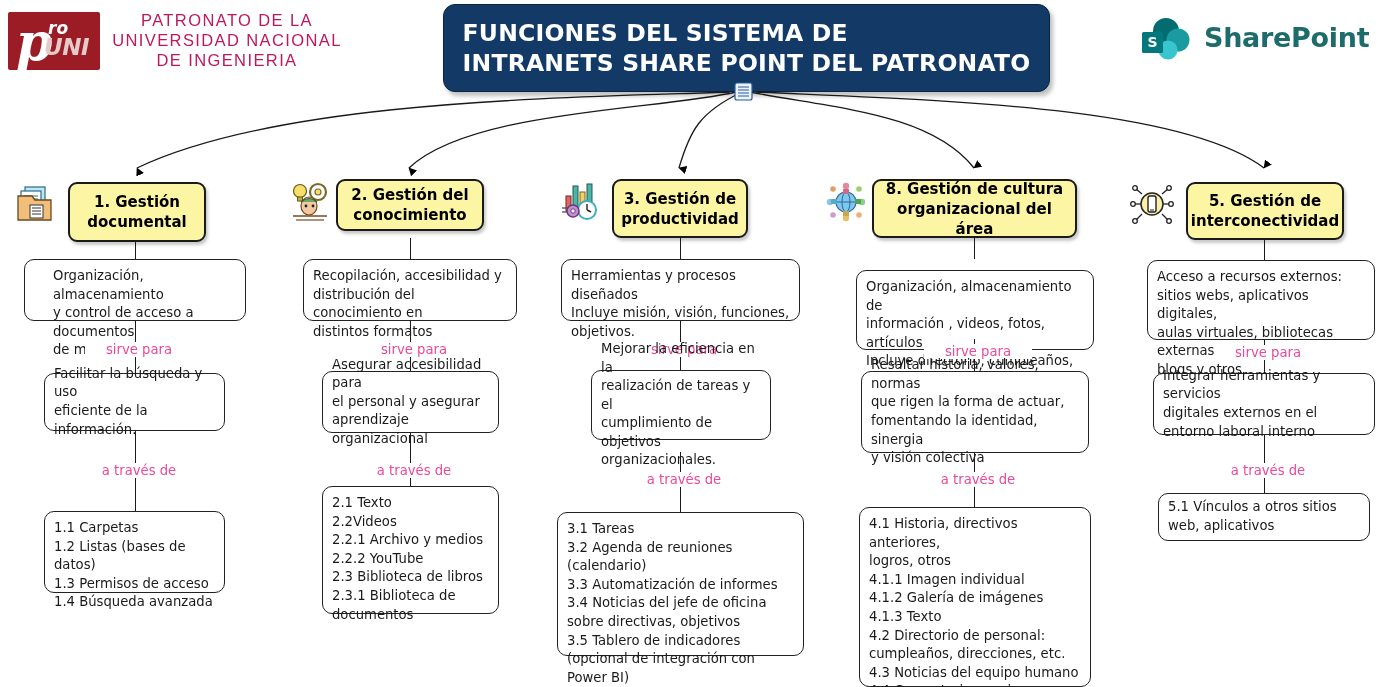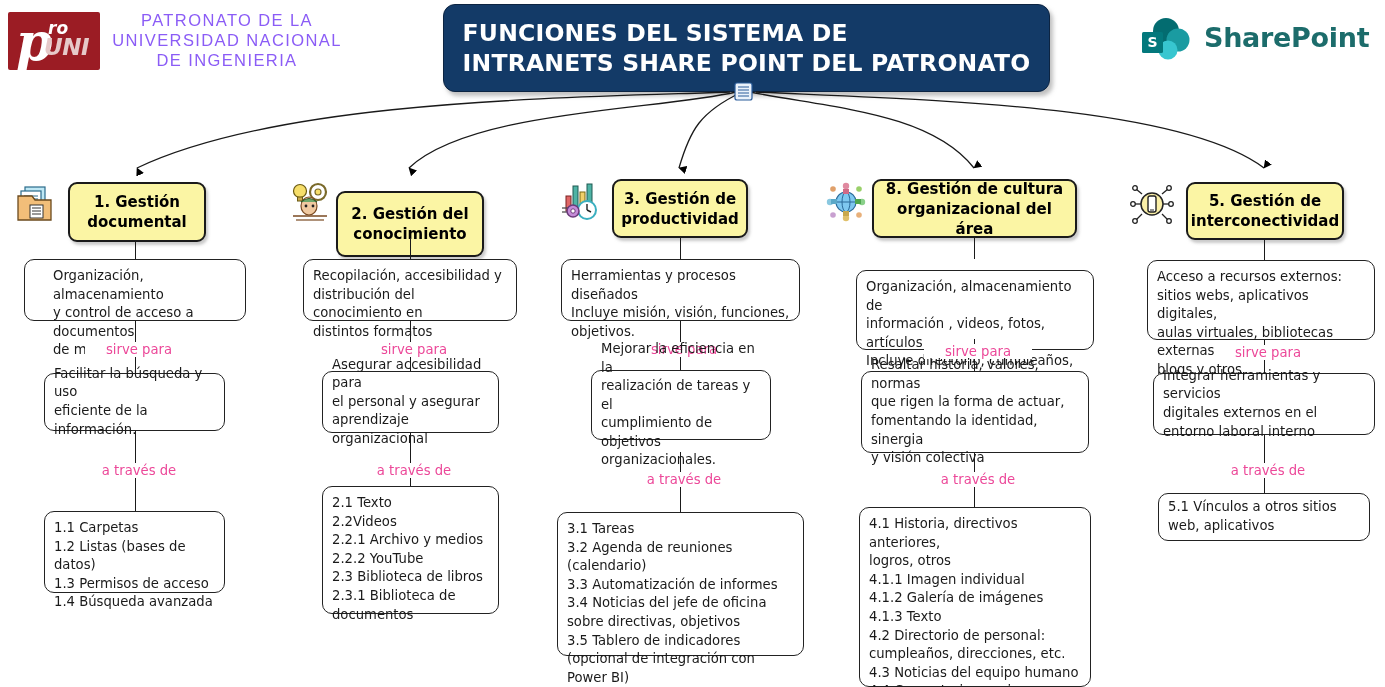--- a/index.html
+++ b/index.html
@@ -58,21 +58,21 @@
   }
   #pruni-text {
     position: absolute;
     left: 112px; top: 10px;
     width: 230px;
     text-align: center;
     font-family: "Liberation Sans", sans-serif;
     font-size: 16.5px;
     font-weight: 400;
     letter-spacing: 1.4px;
-    color: #8b5cf6;
+    color: #be185d;
     line-height: 20px;
   }
 
   #title-banner {
     position: absolute;
     left: 443px; top: 4px;
     width: 605px; height: 86px;
     background: #133A67;
     border: 1px solid #0c2442;
     border-radius: 12px;
@@ -262,21 +262,21 @@
       <rect x="9.5" y="17" width="5" height="4" fill="#C9A84C" stroke="#6B5A12" stroke-width="1"></rect>
       <circle cx="30" cy="12" r="8" fill="none" stroke="#7A6A2A" stroke-width="2.2"></circle>
       <circle cx="30" cy="12" r="3" fill="#F6DE6A" stroke="#7A6A2A" stroke-width="1.2"></circle>
       <ellipse cx="21" cy="26" rx="8" ry="9" fill="#F0C9A0" stroke="#7A4A22" stroke-width="1.2"></ellipse>
       <path d="M13,22 q8,-7 16,0" fill="#6FA86B" stroke="#2F5A2C" stroke-width="1.2"></path>
       <circle cx="18" cy="26" r="1.4" fill="#222"></circle>
       <circle cx="25" cy="26" r="1.4" fill="#222"></circle>
       <path d="M5,36 h34" stroke="#7A4A22" stroke-width="1.4"></path>
       <path d="M8,40 h28" stroke="#7A4A22" stroke-width="1.2"></path>
     </svg>
-    <div class="yellow-box" style="left:336px; top:191px; width:148px; height:66px;">2. Gestión del
+    <div class="yellow-box" style="left:336px; top:179px; width:148px; height:52px;">2. Gestión del
 conocimiento</div>
     <div class="vline" style="left:410px; top:238px; height:21px;"></div>
     <div class="white-box" style="left:303px; top:259px; width:214px; height:62px;">Recopilación, accesibilidad y
 distribución del conocimiento en
 distintos formatos</div>
     <div class="vline" style="left:410px; top:321px; height:50px;"></div>
     <div class="edge-label" style="left:360px; top:342px; width:100px;">sirve para</div>
     <div class="white-box center-v" style="left:322px; top:371px; width:177px; height:62px;">Asegurar accesibilidad para
 el personal y asegurar
 aprendizaje organizacional</div>

